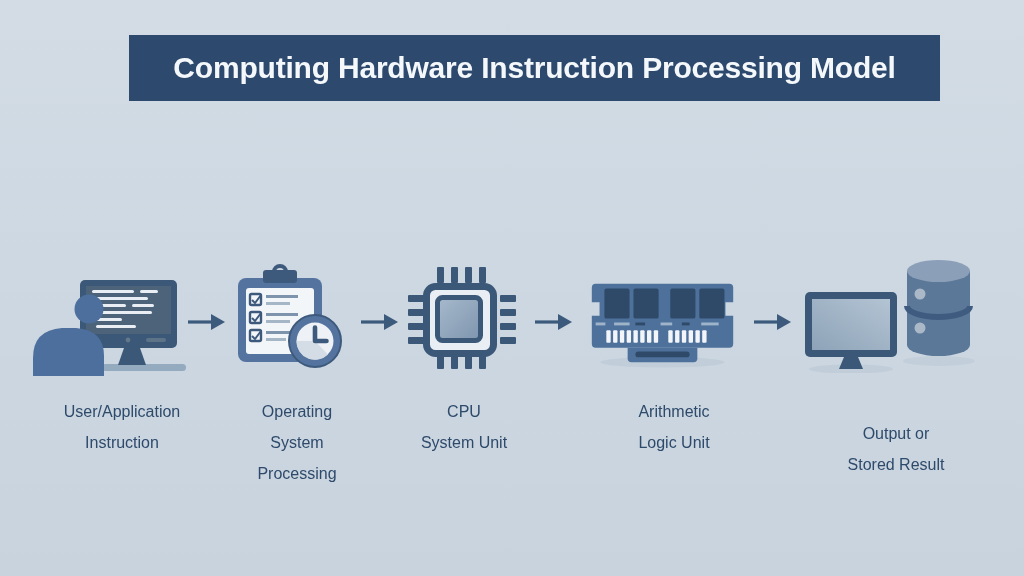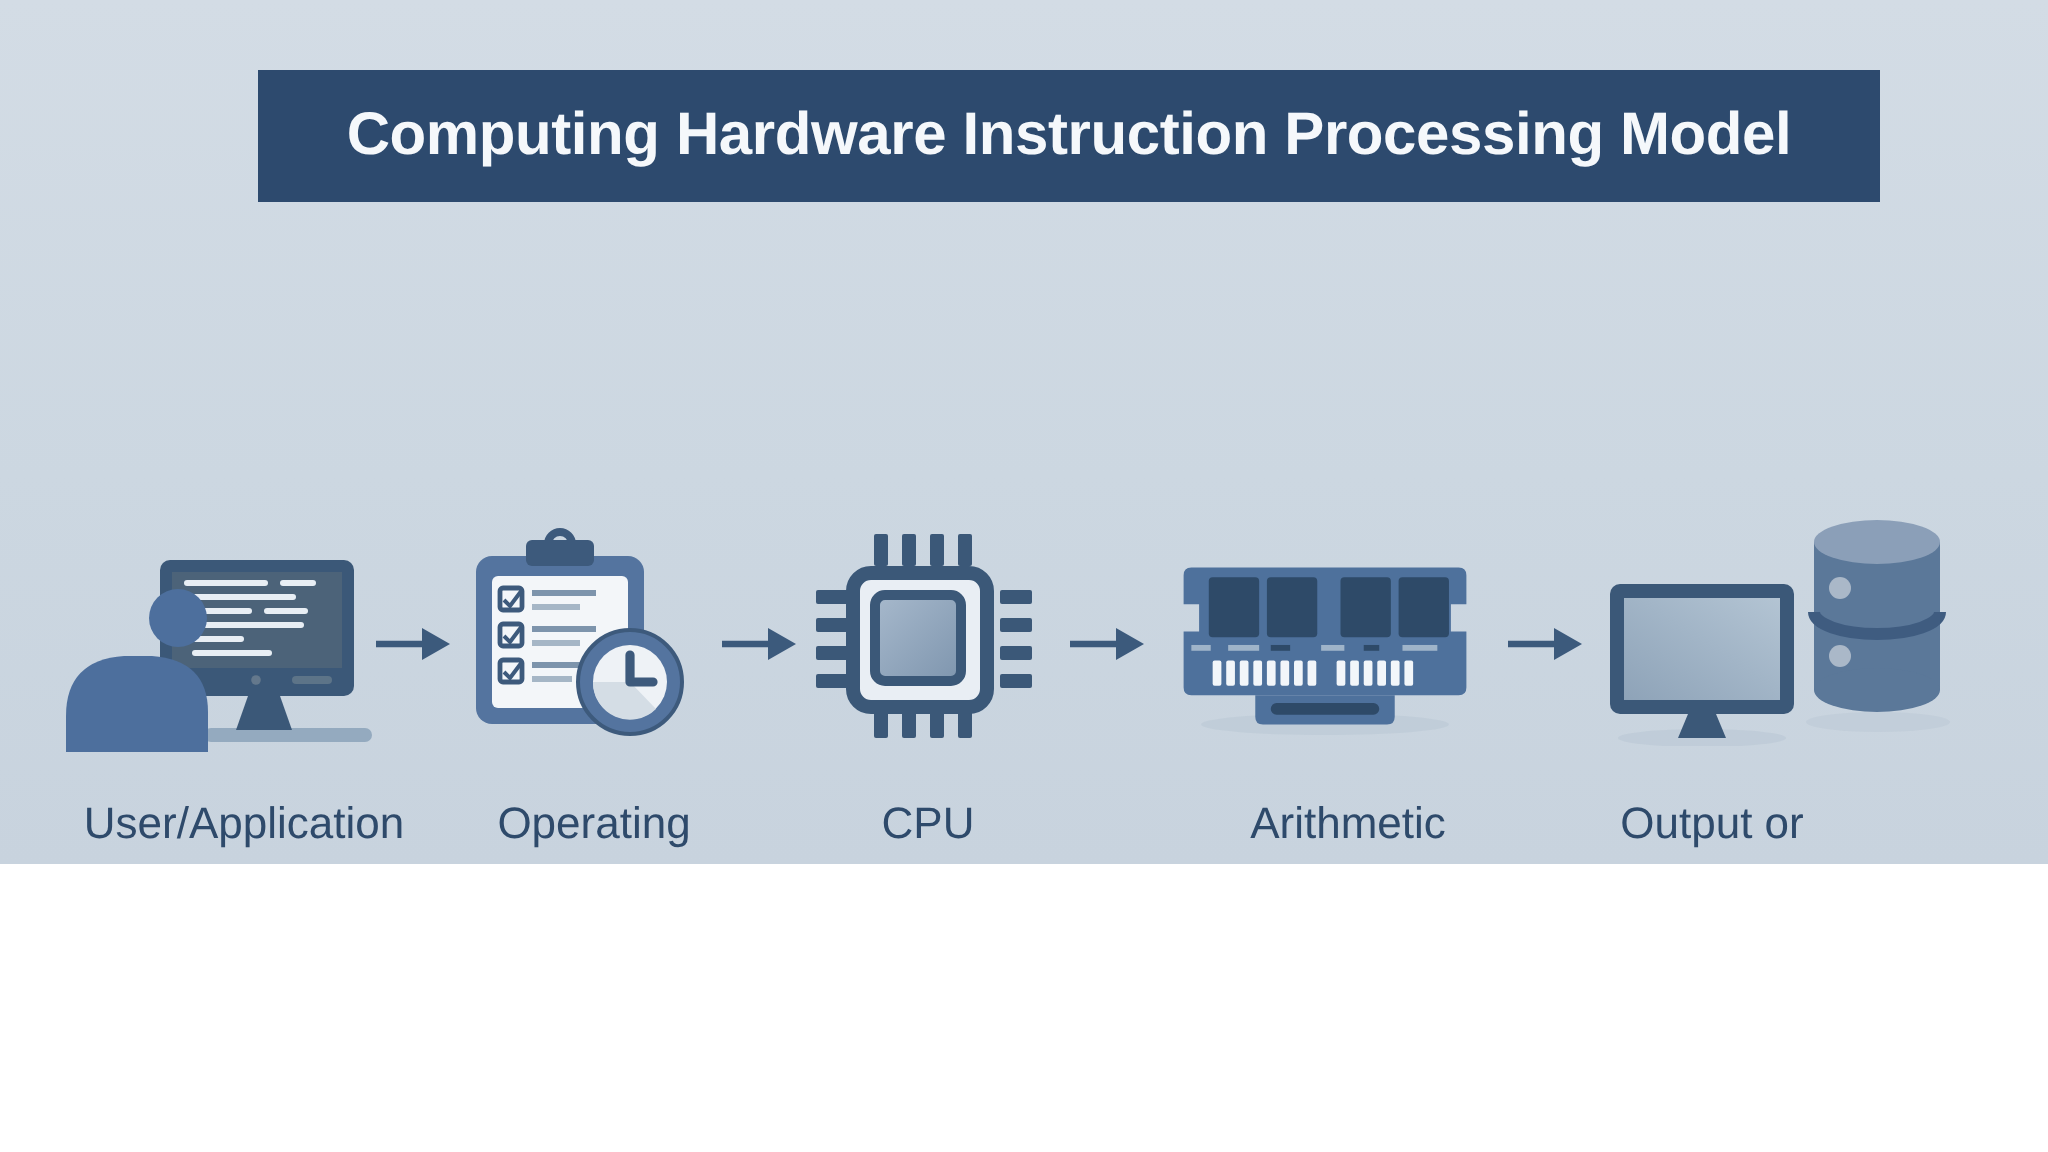--- a/index.html
+++ b/index.html
@@ -1,48 +1,48 @@
 <!DOCTYPE html>
 <html><head>
 <meta charset="utf-8">
 <style>
   html,body{margin:0;padding:0;}
   #canvas{
-    position:relative;width:1024px;height:432px;overflow:hidden;
+    position:relative;width:1024px;height:576px;overflow:hidden;
     background:linear-gradient(180deg,#d3dce5 0%,#ccd7e1 55%,#c8d3de 100%);
     font-family:"Liberation Sans","DejaVu Sans",sans-serif;
   }
   .banner{
     position:absolute;left:129px;top:35px;width:811px;height:66px;
     background:#2d4a6e;display:flex;align-items:center;justify-content:center;
   }
   .banner-title{
     color:#f5f8fb;font-size:30px;font-weight:700;letter-spacing:-0.2px;white-space:nowrap;
   }
   .icon{position:absolute;}
   .icon svg{display:block;width:100%;height:100%;}
   .arrow{position:absolute;width:40px;height:26px;}
   .stage-label{
     position:absolute;top:396px;text-align:center;color:#2e4a6b;
-    font-size:22px;line-height:31px;white-space:pre-line;
+    font-size:16px;line-height:31px;white-space:pre-line;
   }
   #icon-1{left:28px;top:266px;width:160px;height:110px;}
   #icon-2{left:236px;top:262px;width:122px;height:118px;}
   #icon-3{left:406px;top:264px;width:112px;height:108px;}
   #icon-4{left:585px;top:276px;width:155px;height:92px;}
   #icon-5{left:800px;top:258px;width:175px;height:115px;}
   #arrow-1{left:186px;top:309px;}
   #arrow-2{left:359px;top:309px;}
   #arrow-3{left:533px;top:309px;}
   #arrow-4{left:752px;top:309px;}
   #label-1{left:22px;width:200px;}
   #label-2{left:227px;width:140px;}
   #label-3{left:394px;width:140px;}
   #label-4{left:599px;width:150px;text-align:center;}
-  #label-5{left:766px;width:180px;}
+  #label-5{left:806px;width:180px;margin-top:22px;}
 </style>
 </head>
 <body>
 
 <div id="canvas">
 
   <div class="banner">
     <div class="banner-title">Computing Hardware Instruction Processing Model</div>
   </div>
 

